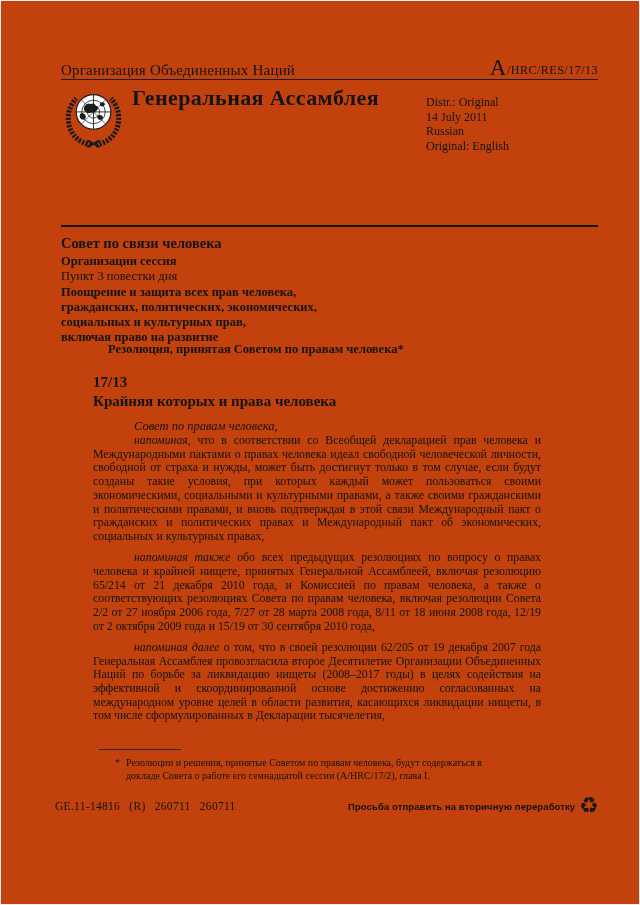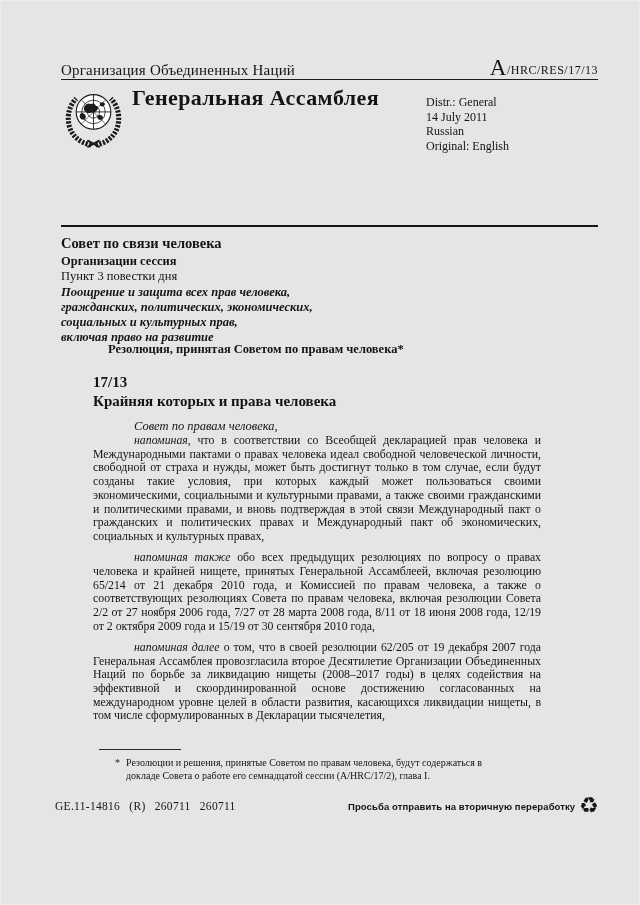--- a/index.html
+++ b/index.html
@@ -1,36 +1,36 @@
 <!DOCTYPE html>
 <html lang="ru"><head>
 <meta charset="utf-8">
 <style>
   html,body{margin:0;padding:0;background:#ffffff;}
   .page{
-    position:relative;width:640px;height:905px;background:#e5e5e5;
+    position:relative;width:640px;height:905px;background:#c2410c;
     font-family:"Liberation Serif","DejaVu Serif",serif;color:#141414;
     overflow:hidden;box-sizing:border-box;border:1px solid #ececec;
   }
   
   .header-top{position:absolute;left:60px;top:55px;width:537px;display:flex;justify-content:space-between;align-items:flex-end;}
   .org-name{font-size:15px;letter-spacing:.2px;}
   .doc-symbol{font-size:12px;letter-spacing:.5px;white-space:nowrap;}
   .doc-symbol .big-a{font-size:23px;line-height:1;vertical-align:-1px;}
   .rule-thin{position:absolute;left:60px;top:78px;width:537px;border-top:1.6px solid #1c1c1c;}
   .emblem{position:absolute;left:59px;top:83px;width:67px;height:67px;}
   .assembly-title{position:absolute;left:131px;top:84px;font-size:22px;font-weight:bold;letter-spacing:.4px;}
   .info-block{position:absolute;left:425px;top:94px;font-size:12px;line-height:14.6px;}
   
   .rule-thick{position:absolute;left:60px;top:224px;width:537px;border-top:2.6px solid #161616;}
   
   .session{position:absolute;left:60px;top:235px;font-size:12.5px;line-height:15px;}
   .session .council{font-size:14.5px;font-weight:bold;margin-bottom:3px;}
   .session .bold{font-weight:bold;}
-  .agenda-title{font-weight:bold;margin-top:1px;font-style:italic;}
+  .agenda-title{font-weight:bold;margin-top:1px;}
   
   .adopted-line{position:absolute;left:107px;top:341px;font-size:12.5px;font-weight:bold;}
   .res-heading{position:absolute;left:92px;top:372px;font-size:15px;font-weight:bold;line-height:18.5px;}
   .opening{position:absolute;left:133px;top:418px;font-size:12.5px;font-style:italic;}
   .body-text{position:absolute;left:92px;top:433px;width:448px;font-size:11.8px;line-height:13.7px;text-align:justify;}
   .body-text p{margin:0 0 7.5px 0;text-indent:41px;}
   .lead{font-style:italic;}
   
   .fn-sep{position:absolute;left:98px;top:748px;width:82px;border-top:1.2px solid #2a2a2a;}
   .footnote{position:absolute;left:112px;top:755px;width:362px;font-size:10px;line-height:13px;padding-left:13px;}
@@ -69,21 +69,21 @@
 
       <path d="M44,40 q5,-7 11,-4 q7,-3 9,3 q6,1 3,7 q-4,6 -11,5 q-8,3 -12,-3 q-3,-5 0,-8" fill="#1b1b1b"></path>
       <path d="M38,52 q6,0 8,5 q1,6 -4,7 q-6,-1 -7,-6 q0,-4 3,-6" fill="#1b1b1b"></path>
       <path d="M68,56 q7,-2 9,3 q-1,6 -7,5 q-5,-2 -2,-8" fill="#1b1b1b"></path>
       <path d="M72,34 q6,-3 9,2 q-2,5 -7,4 q-4,-2 -2,-6" fill="#1b1b1b"></path>
     </svg>
   </div>
 
   <div class="assembly-title">Генеральная Ассамблея</div>
   <div class="info-block">
-    <div>Distr.: General</div>
+    <div>Distr.: Original</div>
     <div>14 July 2011</div>
     <div>Russian</div>
     <div>Original: English</div>
   </div>
 
   <div class="rule-thick"></div>
 
   <div class="session">
     <div class="council">Совет по связи человека</div>
     <div class="bold">Организации сессия</div>

